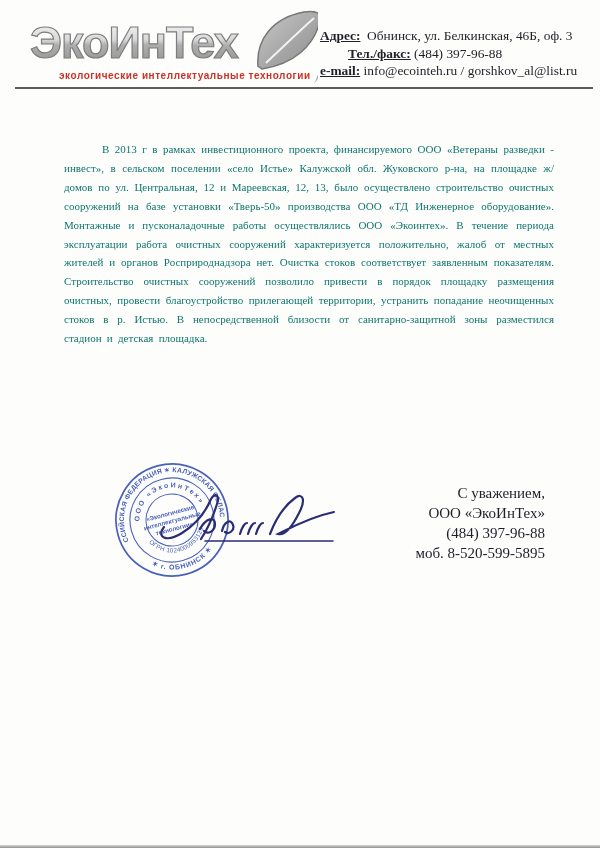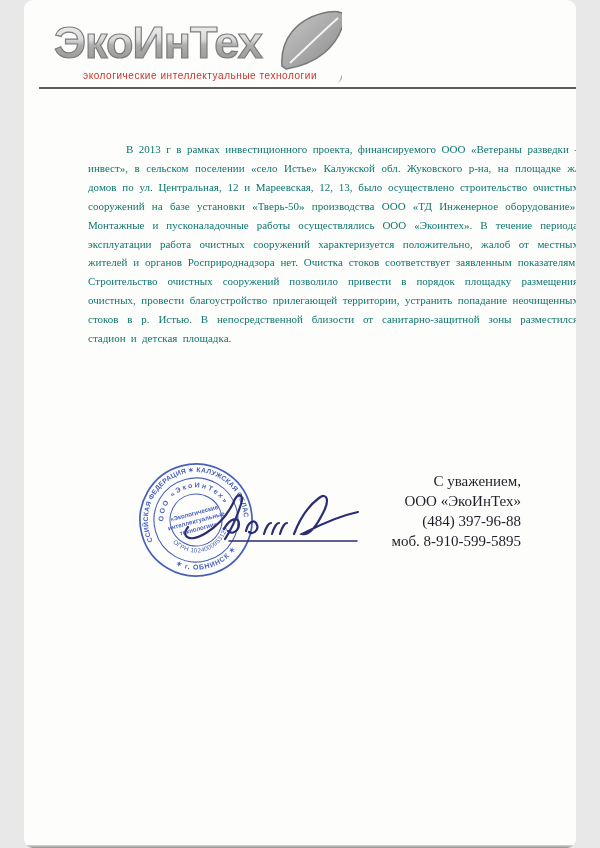--- a/index.html
+++ b/index.html
@@ -1,26 +1,26 @@
 <!DOCTYPE html>
 <html><head>
 <meta charset="utf-8">
 <style>
   html,body{margin:0;padding:0;background:#e8e8e8;}
   .page{
-    position:relative;width:552px;height:848px;margin:0 auto;
+    position:relative;width:600px;height:848px;margin:0 auto;
     background:#fdfdfc;overflow:hidden;
-    font-family:"Liberation Serif", serif;color:#1f1f26;border-radius:9px;
+    font-family:"Liberation Serif", serif;color:#1f1f26;
   }
   
   .logo-wrap{position:absolute;left:26px;top:8px;width:292px;height:78px;}
   .tagline{
     position:absolute;left:33px;top:62px;width:270px;
     font-family:"Liberation Sans", sans-serif;
-    font-size:10px;font-weight:normal;letter-spacing:.55px;
+    font-size:10px;font-weight:bold;letter-spacing:.55px;
     color:#cb3227;white-space:nowrap;
   }
   .contact{
     position:absolute;left:320px;top:27px;width:275px;
     font-size:13.4px;line-height:17.5px;
   }
   .contact .row{white-space:nowrap;}
   .contact .row.indent{padding-left:28px;}
   .contact .lbl{font-weight:bold;text-decoration:underline;}
   .head-rule{
@@ -31,21 +31,21 @@
   .body-text{
     position:absolute;left:64px;top:129px;width:490px;
     font-size:11px;line-height:18.9px;
     text-align:justify;text-indent:38px;
     word-spacing:2.5px;color:#0f766e;
   }
   
   .stamp{position:absolute;left:97px;top:445px;width:150px;height:150px;opacity:.92;}
   .sig{position:absolute;left:150px;top:487px;width:235px;height:70px;}
   .signoff{
-    position:absolute;right:55px;top:471px;width:320px;
+    position:absolute;right:55px;top:483px;width:320px;
     text-align:right;font-size:15px;line-height:20px;color:#1e1e28;
   }
   .scan-edge{
     position:absolute;left:0;bottom:0;width:600px;height:3px;
     background:linear-gradient(#d8d8d8,#8f8f8f);
   }
   
   .stamp text{font-family:"Liberation Sans", sans-serif;fill:#3a53b5;}
   .logo-main{
     font-family:"Liberation Sans", sans-serif;font-weight:bold;
@@ -76,20 +76,34 @@
       <g>
         <path d="M 232,58 C 230,32 246,10 278,4 C 292,2 296,6 294,13 C 288,38 268,56 236,61 Z" fill="url(#leafg)" stroke="#777" stroke-width="1.5"></path>
         <path d="M 240,55 C 254,42 270,26 288,10" fill="none" stroke="#f2f2f2" stroke-width="2"></path>
       </g>
 
       <text class="logo-main" x="4" y="50" font-size="45" fill="url(#silver)" stroke="#7d7d7d" stroke-width="1.2" letter-spacing="-1">ЭкоИнТех</text>
     </svg>
     <div class="tagline">экологические интеллектуальные технологии</div>
   </div>
 
+  <div class="contact">
+    <div class="row">
+      <span class="lbl">Адрес:</span>&nbsp;
+      <span>Обнинск, ул. Белкинская, 46Б, оф. 3</span>
+    </div>
+    <div class="row indent">
+      <span class="lbl">Тел./факс:</span>
+      <span>(484) 397-96-88</span>
+    </div>
+    <div class="row">
+      <span class="lbl">e-mail:</span>
+      <span>info@ecointeh.ru / gorshkov_al@list.ru</span>
+    </div>
+  </div>
 
   <div class="head-rule"></div>
 
   <p class="body-text">В 2013 г в рамках инвестиционного проекта, финансируемого ООО «Ветераны разведки - инвест», в сельском поселении «село Истье» Калужской обл. Жуковского р-на, на площадке ж/домов по ул. Центральная, 12 и Мареевская, 12, 13, было осуществлено строительство очистных сооружений на базе установки «Тверь-50» производства ООО «ТД Инженерное оборудование». Монтажные и пусконаладочные работы осуществлялись ООО «Экоинтех». В течение периода эксплуатации работа очистных сооружений характеризуется положительно, жалоб от местных жителей и органов Росприроднадзора нет. Очистка стоков соответствует заявленным показателям. Строительство очистных сооружений позволило привести в порядок площадку размещения очистных, провести благоустройство прилегающей территории, устранить попадание неочищенных стоков в р. Истью. В непосредственной близости от санитарно-защитной зоны разместился стадион и детская площадка.</p>
 
   <svg class="stamp" viewBox="0 0 150 150">
     <g transform="rotate(-15 75 75)" fill="none" stroke="#3a53b5">
       <circle cx="75" cy="75" r="56" stroke-width="1.7"></circle>
       <circle cx="75" cy="75" r="42" stroke-width="1.1"></circle>
       <circle cx="75" cy="75" r="26" stroke-width="1"></circle>
@@ -131,17 +145,17 @@
         M 120,47 C 125,34 134,19 145,11 C 153,5 156,13 149,26
         C 143,38 135,49 128,47 C 140,41 160,30 184,25"></path>
       <path d="M 55,54 L 183,54" stroke-width="1.6"></path>
     </g>
   </svg>
 
   <div class="signoff">
     <div>С уважением,</div>
     <div>ООО «ЭкоИнТех»</div>
     <div>(484) 397-96-88</div>
-    <div>моб. 8-910-599-5895</div>
+    <div>моб. 8-520-599-5895</div>
   </div>
 
   <div class="scan-edge"></div>
 </div>
 
 </body></html>

